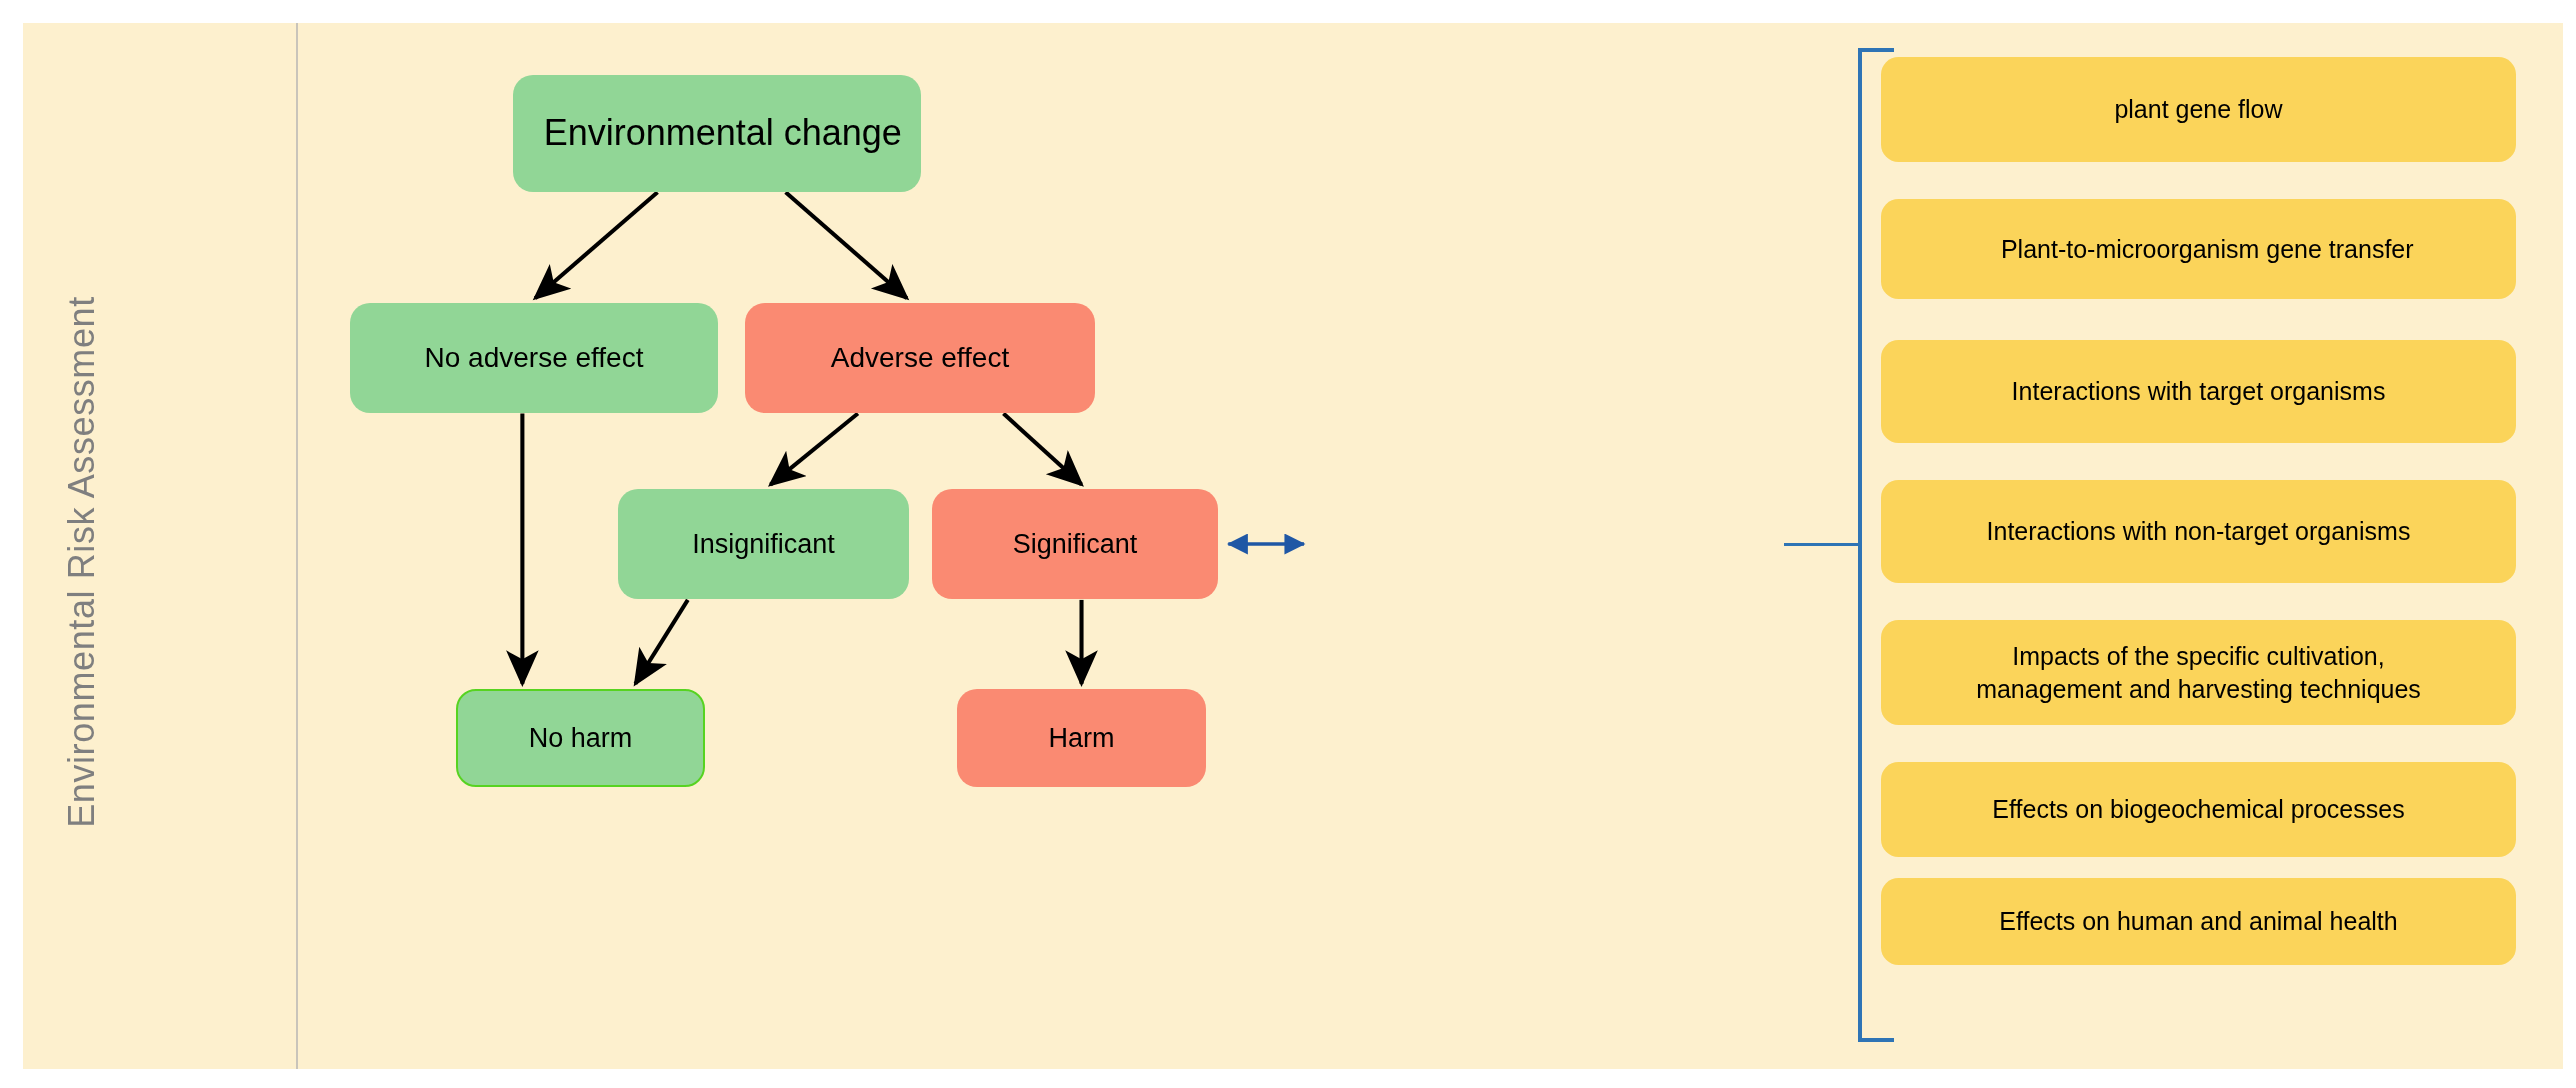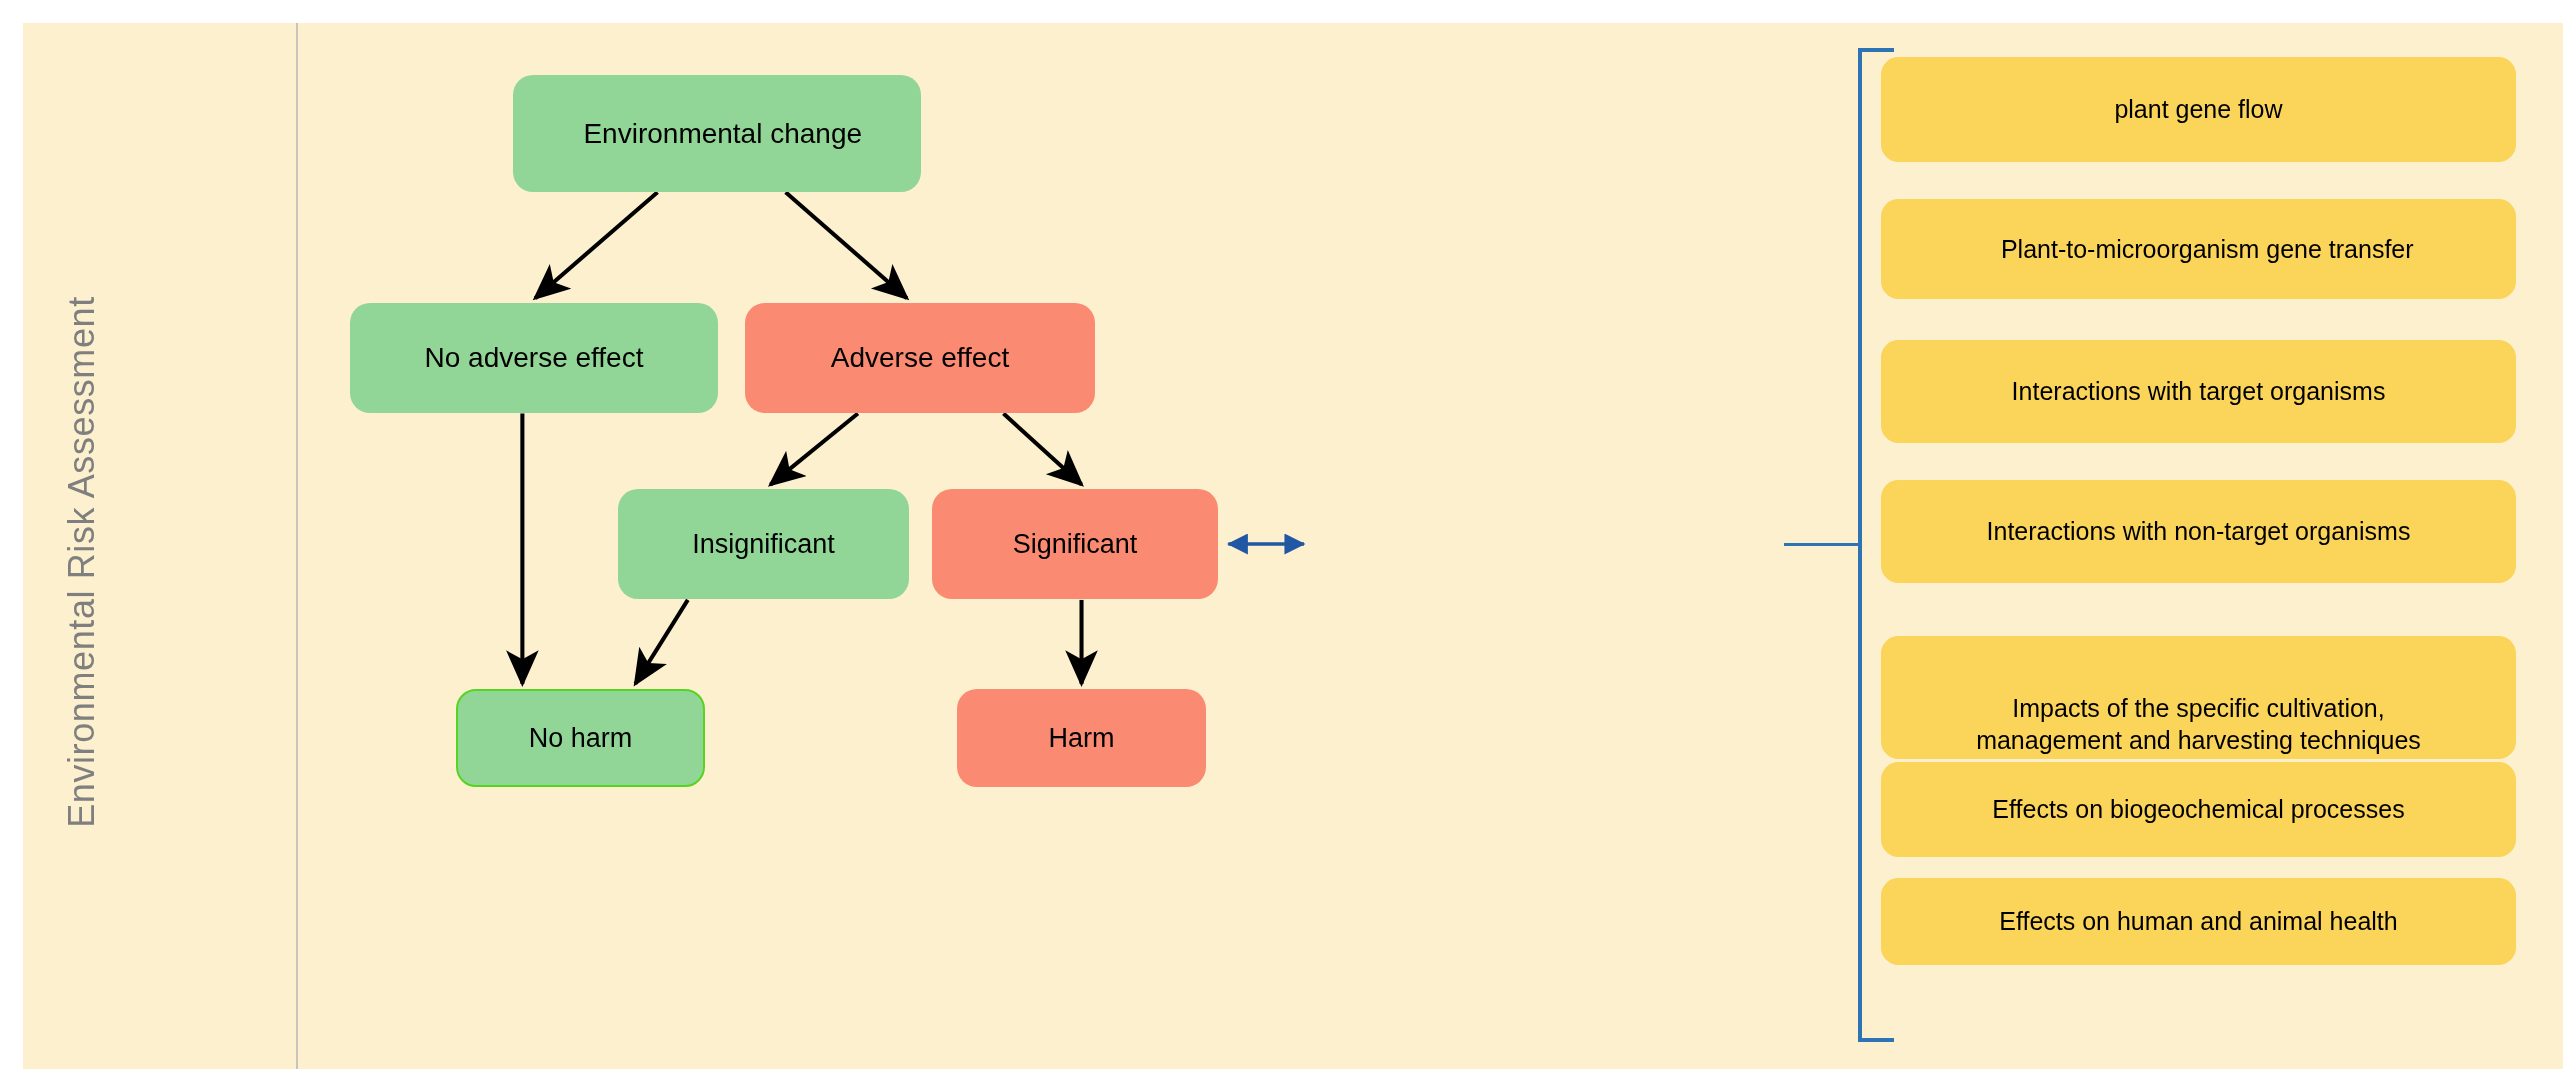--- a/index.html
+++ b/index.html
@@ -64,21 +64,21 @@
     line-height: 1.28;
   }
   .node.green  { background: #91D696; }
   .node.red    { background: #FA8A72; }
   .node.blue   { background: #86C5EC; }
   .node.green-outline {
     border: 2.3px solid #57D321;
   }
 
   
-  #n-env-change   { left: 513px;  top: 75px;  width: 408px;  height: 117px;  font-size: 28px; padding-left: 22px; }
+  #n-env-change   { left: 513px;  top: 75px;  width: 408px;  height: 117px;  font-size: 36px; padding-left: 22px; }
   #n-no-adverse   { left: 350px;  top: 303px;  width: 368px;  height: 110px;  font-size: 28px; }
   #n-adverse      { left: 745px; top: 303px;  width: 350px;  height: 110px;  font-size: 28px; }
   #n-insignificant{ left: 618px; top: 489px;  width: 291px;  height: 110px;  font-size: 27px; text-align: right; }
   #n-significant  { left: 932px; top: 489px;  width: 286px;  height: 110px;  font-size: 27px; }
   #n-no-harm      { left: 456px;  top: 689px; width: 249px;  height: 98px;  font-size: 27px; }
   #n-harm         { left: 957px; top: 689px; width: 249px;  height: 98px;  font-size: 27px; }
   #n-protection   { left: 1316px; top: 461px;  width: 468px;  height: 168px;  font-size: 29px; }
 
   
   .ycard {
@@ -200,21 +200,21 @@
       <div>plant gene flow</div>
     </div>
   </div>
 
   <div class="ycard" style="top:199px; height:100px;padding-left:35px;">Plant-to-microorganism gene transfer</div>
 
   <div class="ycard" style="top:340px; height:103px;">Interactions with target organisms</div>
 
   <div class="ycard" style="top:480px; height:103px;">Interactions with non-target organisms</div>
 
-  <div class="ycard" style="top:636px; height:123px;align-items:flex-end;">
+  <div class="ycard" style="top:620px; height:105px;">
     <div>
       <div>Impacts of the specific cultivation,</div>
       <div>management and harvesting techniques</div>
     </div>
   </div>
 
   <div class="ycard" style="top:762px; height:95px;">Effects on biogeochemical processes</div>
 
   <div class="ycard" style="top:878px; height:87px;">Effects on human and animal health</div>
 

